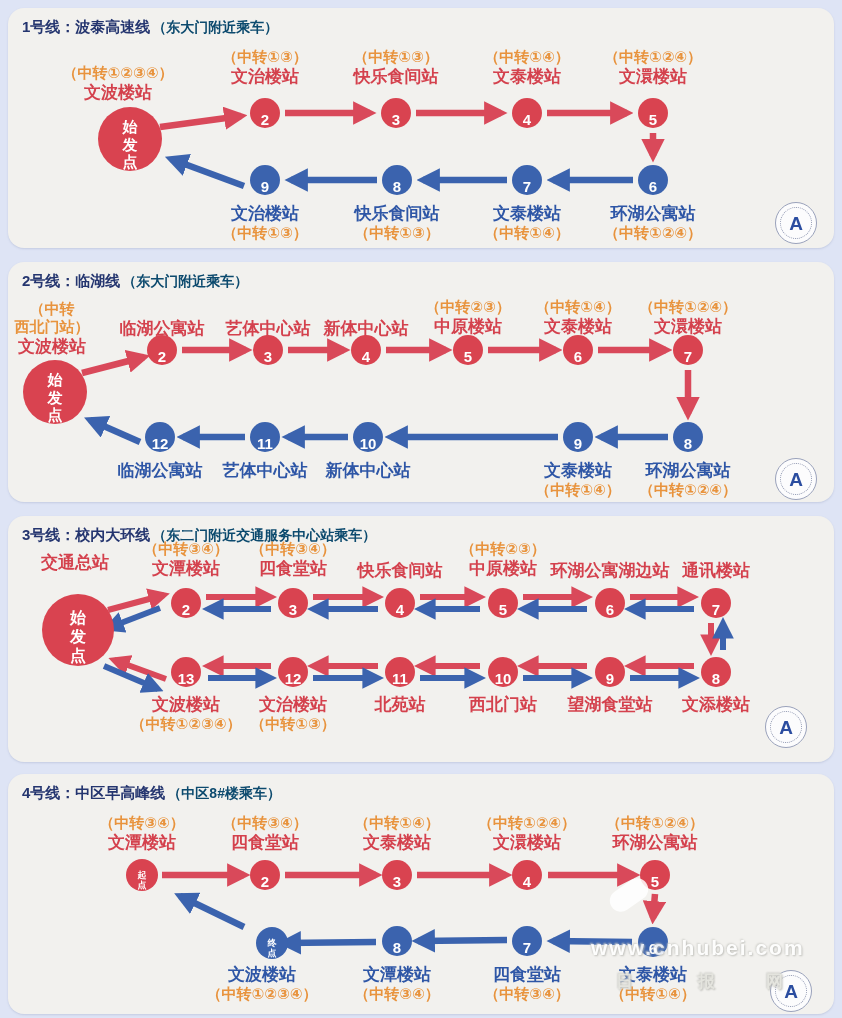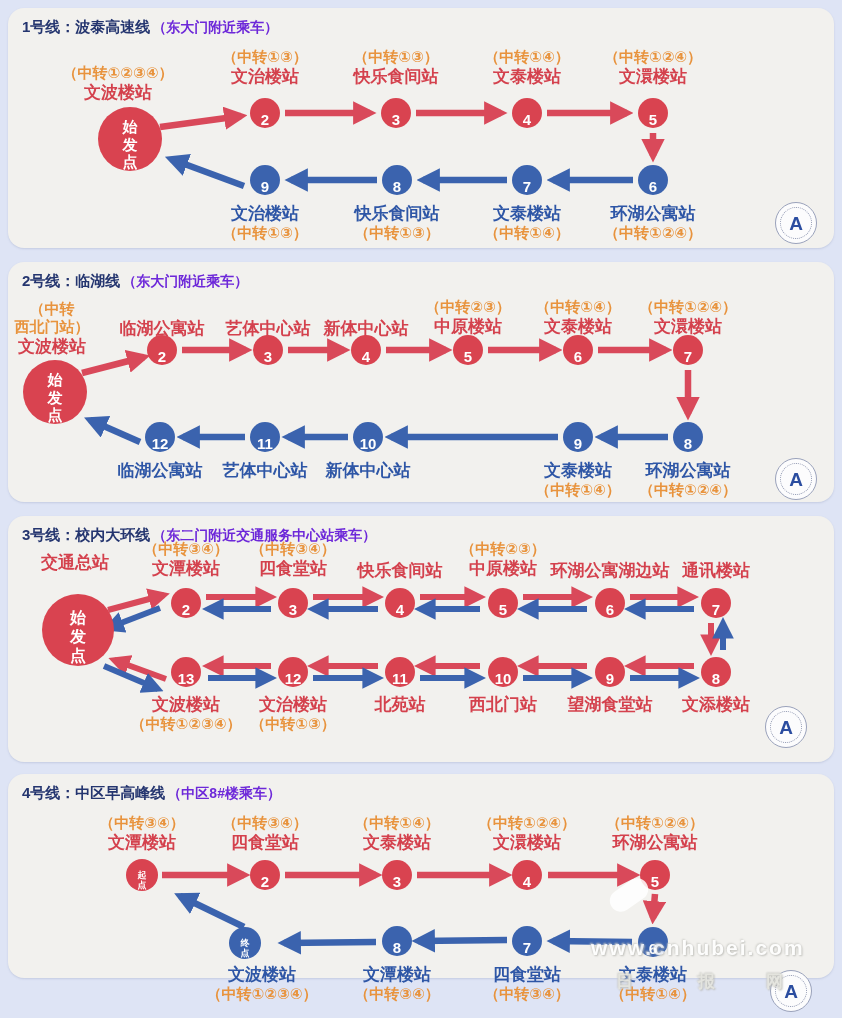--- a/index.html
+++ b/index.html
@@ -8,21 +8,21 @@
     background:#dee4f5;
     font-family:"Liberation Sans","DejaVu Sans",sans-serif;
   }
   .panel{
     position:absolute;left:8px;width:826px;
     background:#f2f1ee;border-radius:16px;
     box-shadow:0 1px 2px rgba(120,130,170,.25);
   }
   .hdr{position:absolute;left:14px;top:10px;white-space:nowrap;}
   .hdr .t{font-size:15px;font-weight:bold;color:#24356f;}
-  .hdr .s{font-size:14px;font-weight:bold;color:#6d28d9;margin-left:2px;}
+  .hdr .s{font-size:14px;font-weight:bold;color:#0c4a6e;margin-left:2px;}
   .circ{
     position:absolute;border-radius:50%;color:#fff;font-weight:bold;
     display:flex;align-items:flex-end;justify-content:center;text-align:center;
     z-index:3;
   }
   .c-sm{width:30px;height:30px;margin:-15px 0 0 -15px;font-size:15px;}
   .c-big{width:64px;height:64px;margin:-32px 0 0 -32px;font-size:15px;}
   .c-big3{width:72px;height:72px;margin:-36px 0 0 -36px;font-size:16px;}
   .c-mini{width:32px;height:32px;margin:-16px 0 0 -16px;font-size:9px;}
   .red{background:#d94350;}
@@ -397,21 +397,21 @@
   <div class="lbl" style="left:708px;top:178px">
       <div class="sname nred">文添楼站</div>
     </div>
 
   <div class="seal" style="left:757px;top:190px">
       <span class="seal-ring"></span>
       <span class="seal-letter">A</span>
     </div>
 </div>
 
-<div class="panel" style="top:774px;height:204px;">
+<div class="panel" style="top:774px;height:240px;">
   <svg class="arrows" width="826" height="240">
     <defs>
       <marker id="p4r" markerWidth="3.6" markerHeight="3.6" refX="2.6" refY="1.8" orient="auto">
           <path d="M0,0L3.6,1.8L0,3.6Z" fill="#d9495a"></path>
         </marker>
       <marker id="p4b" markerWidth="3.6" markerHeight="3.6" refX="2.6" refY="1.8" orient="auto">
           <path d="M0,0L3.6,1.8L0,3.6Z" fill="#3b63ae"></path>
         </marker>
     </defs>
     <g stroke="#d9495a" stroke-width="6.5" marker-end="url(#p4r)">
@@ -462,21 +462,21 @@
       <span>4</span>
     </div>
   <div class="lbl" style="left:647px;top:40px">
       <div class="transfer">（中转①②④）</div>
       <div class="sname nred">环湖公寓站</div>
     </div>
   <div class="circ red c-sm" style="left:647px;top:101px">
       <span>5</span>
     </div>
 
-  <div class="circ blue c-mini" style="left:237px;top:169px">
+  <div class="circ blue c-mini" style="left:264px;top:169px">
       <span class="vtext">终点</span>
     </div>
   <div class="lbl" style="left:254px;top:190px">
       <div class="sname nblue">文波楼站</div>
       <div class="transfer">（中转①②③④）</div>
     </div>
   <div class="circ blue c-sm" style="left:389px;top:167px">
       <span>8</span>
     </div>
   <div class="lbl" style="left:389px;top:190px">

